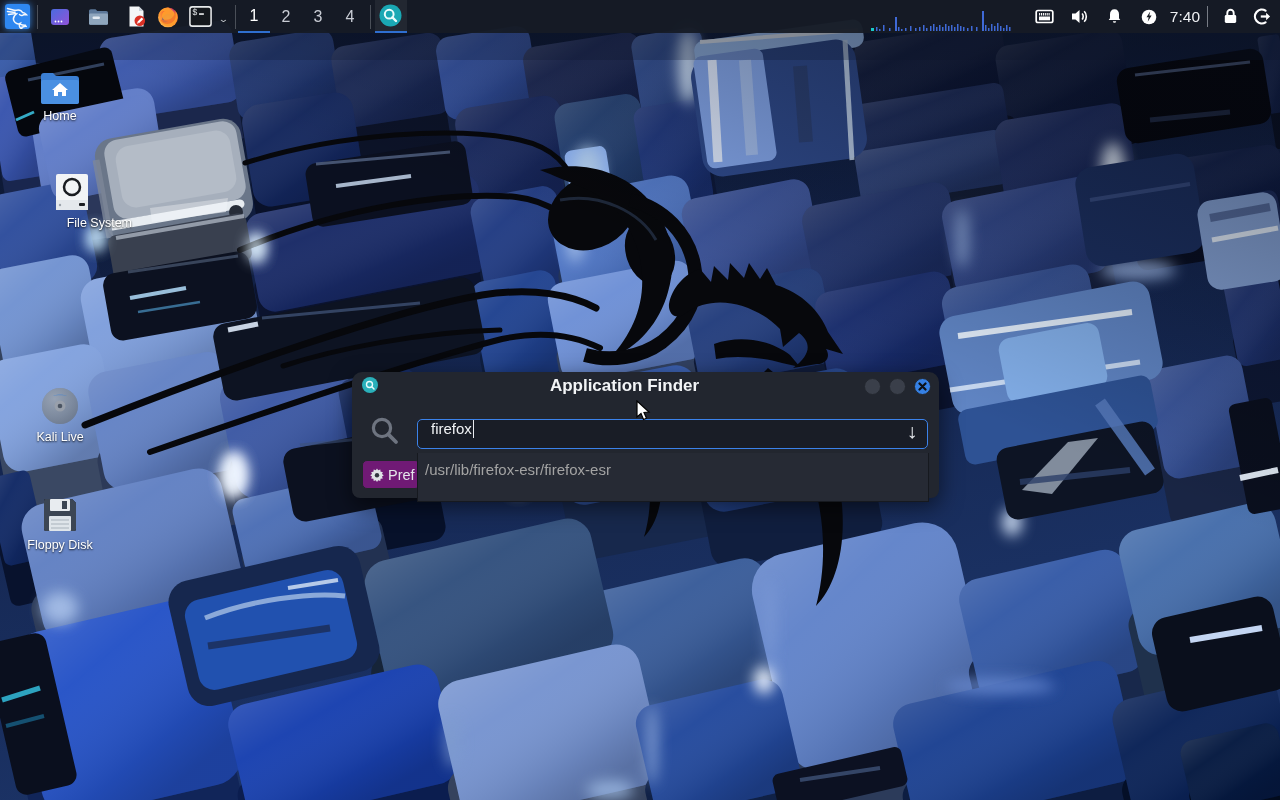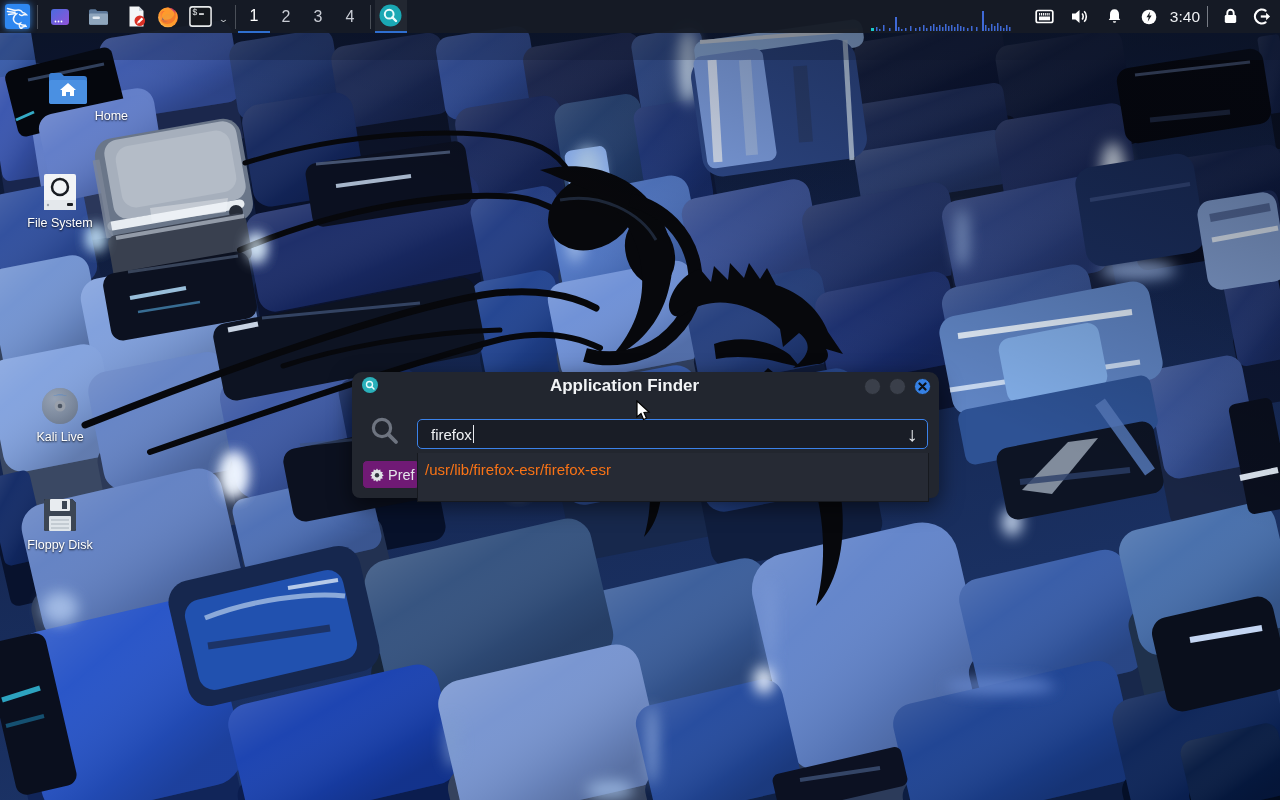--- a/index.html
+++ b/index.html
@@ -34,27 +34,27 @@
 #af-title { position:relative; height:27px; display:flex; align-items:center; }
 #af-title .t { position:absolute; left:30px; right:72px; text-align:center; color:#f2f4f6;
   font-size:17px; font-weight:bold; }
 #af-icon { position:absolute; left:10px; top:5px; width:16px; height:16px; border-radius:50%;
   background:#2ab0ba; display:flex; align-items:center; justify-content:center; }
 #af-btns { position:absolute; right:8px; top:6px; display:flex; gap:8px; }
 .afb { width:17px; height:17px; border-radius:50%; background:#3a3f4a; border:1px solid #23272f; }
 .afb.close { background:#3580e4; display:flex; align-items:center; justify-content:center; }
 #af-search { position:absolute; left:370px; top:416px; width:28px; height:28px; z-index:61; }
 #af-entry { position:absolute; left:417px; top:419px; width:511px; height:30px; background:#191d26;
-  border:1.5px solid #3b82ea; border-radius:5px; z-index:61; display:flex; align-items:center; }
+  border:1.5px solid #3b82ea; border-radius:5px; z-index:61; display:flex; }
 #af-entry .txt { color:#f0f2f4; font-size:15px; margin-left:13px; }
 #af-entry .caret { width:1.5px; height:18px; background:#e8eaee; margin-left:1px; }
 #af-entry .arr { margin-left:auto; margin-right:10px; color:#e2e5e9; font-size:20px; font-weight:bold; transform:scaleX(1.15); }
 #af-drop { position:absolute; left:417px; top:453px; width:512px; height:49px; background:#262a34;
   border:1px solid #16191f; border-top:none; z-index:62; }
-#af-drop .item { color:#f97316; font-size:15px; padding:8px 0 0 7px; }
+#af-drop .item { color:#a3a3a3; font-size:15px; padding:8px 0 0 7px; }
 #af-prefs { position:absolute; left:362px; top:460px; width:58px; height:29px; background:#701a75;
   border:1px solid #22252c; border-radius:5px; z-index:61; display:flex; align-items:center;
   color:#e4e6ea; font-size:14.5px; overflow:hidden; }
 #cursor { position:absolute; left:636px; top:400px; z-index:70; }
 </style>
 </head>
 <body>
 <div id="desktop">
 <div id="bgsvg"><svg width="1280" height="800" viewBox="0 0 1280 800">
 <defs>
@@ -793,49 +793,49 @@
             <path d="M8.5,1.2 C5.6,1.2 4,3.3 4,6.2 L4,10.2 L2.7,11.9 L14.3,11.9 L13,10.2 L13,6.2 C13,3.3 11.4,1.2 8.5,1.2 Z" fill="#fff"></path>
             <path d="M6.9,13.2 a1.6,1.6 0 0 0 3.2,0" fill="#fff"></path>
           </svg>
         </div>
     <div class="tico">
           <svg width="16" height="16" viewBox="0 0 16 16">
             <circle cx="8" cy="8" r="7.3" fill="#fff"></circle>
             <path d="M9.2,2.5 L5.5,8.3 L7.7,8.3 L6.7,12.8 L10.6,6.6 L8.3,6.6 Z" fill="#171b22"></path>
           </svg>
         </div>
-    <div id="clock">3:40</div>
+    <div id="clock">7:40</div>
     <div style="width:1px; height:21px; background:#777c85; margin:0 9px 0 5px;"></div>
     <div class="tico" style="width:26px;">
           <svg width="17" height="17" viewBox="0 0 17 17">
             <rect x="2.8" y="7" width="11.4" height="8" rx="1.4" fill="#fff"></rect>
             <path d="M5.3,7 L5.3,5 a3.2,3.2 0 0 1 6.4,0 L11.7,7" stroke="#fff" stroke-width="1.9" fill="none"></path>
           </svg>
         </div>
     <div class="tico" style="width:30px; margin:0 3px 0 4px;">
           <svg width="19" height="19" viewBox="0 0 22 22">
 <path d="M14.5,4.2 A8,8 0 1 0 14.5,17.8" stroke="#fff" stroke-width="2.6" fill="none" stroke-linecap="round"></path>
 <path d="M9,11 L17.2,11" stroke="#fff" stroke-width="2.6"></path>
 <path d="M15.2,6.6 L19.8,11 L15.2,15.4 Z" fill="#fff"></path>
 </svg>
         </div>
   </div>
 </div>
 
-<div class="dicon" style="left:8px; top:63px;text-align:right;">
+<div class="dicon" style="left:0px; top:63px;">
   <div class="ic">
         <svg width="40" height="34" viewBox="0 0 40 34">
           <path d="M1,5 C1,3 2,2 4,2 L13,2 L16,5 L36,5 C38,5 39,6 39,8 L39,30 C39,32 38,33 36,33 L4,33 C2,33 1,32 1,30 Z" fill="#3b7fd4"></path>
           <rect x="1" y="9" width="38" height="24" rx="2" fill="#4a90e2"></rect>
           <path d="M20,12 L28,19 L26,19 L26,25 L22,25 L22,21 L18,21 L18,25 L14,25 L14,19 L12,19 Z" fill="#fff"></path>
         </svg>
       </div>
   <div class="lbl">Home</div>
 </div>
-<div class="dicon" style="left:0px; top:170px;">
+<div class="dicon" style="left:12px; top:170px;text-align:right;">
   <div class="ic">
         <svg width="40" height="40" viewBox="0 0 40 40">
           <rect x="4" y="2" width="32" height="36" rx="2" fill="#f2f4f6"></rect>
           <rect x="4" y="28" width="32" height="10" fill="#e4e8ec"></rect>
           <circle cx="20" cy="15" r="8" fill="none" stroke="#1a1d22" stroke-width="2.5"></circle>
           <rect x="27" y="31" width="6" height="3" rx="1" fill="#1a1d22"></rect>
           <circle cx="8" cy="33" r="1.2" fill="#9aa2ab"></circle>
         </svg>
       </div>
   <div class="lbl">File System</div>

